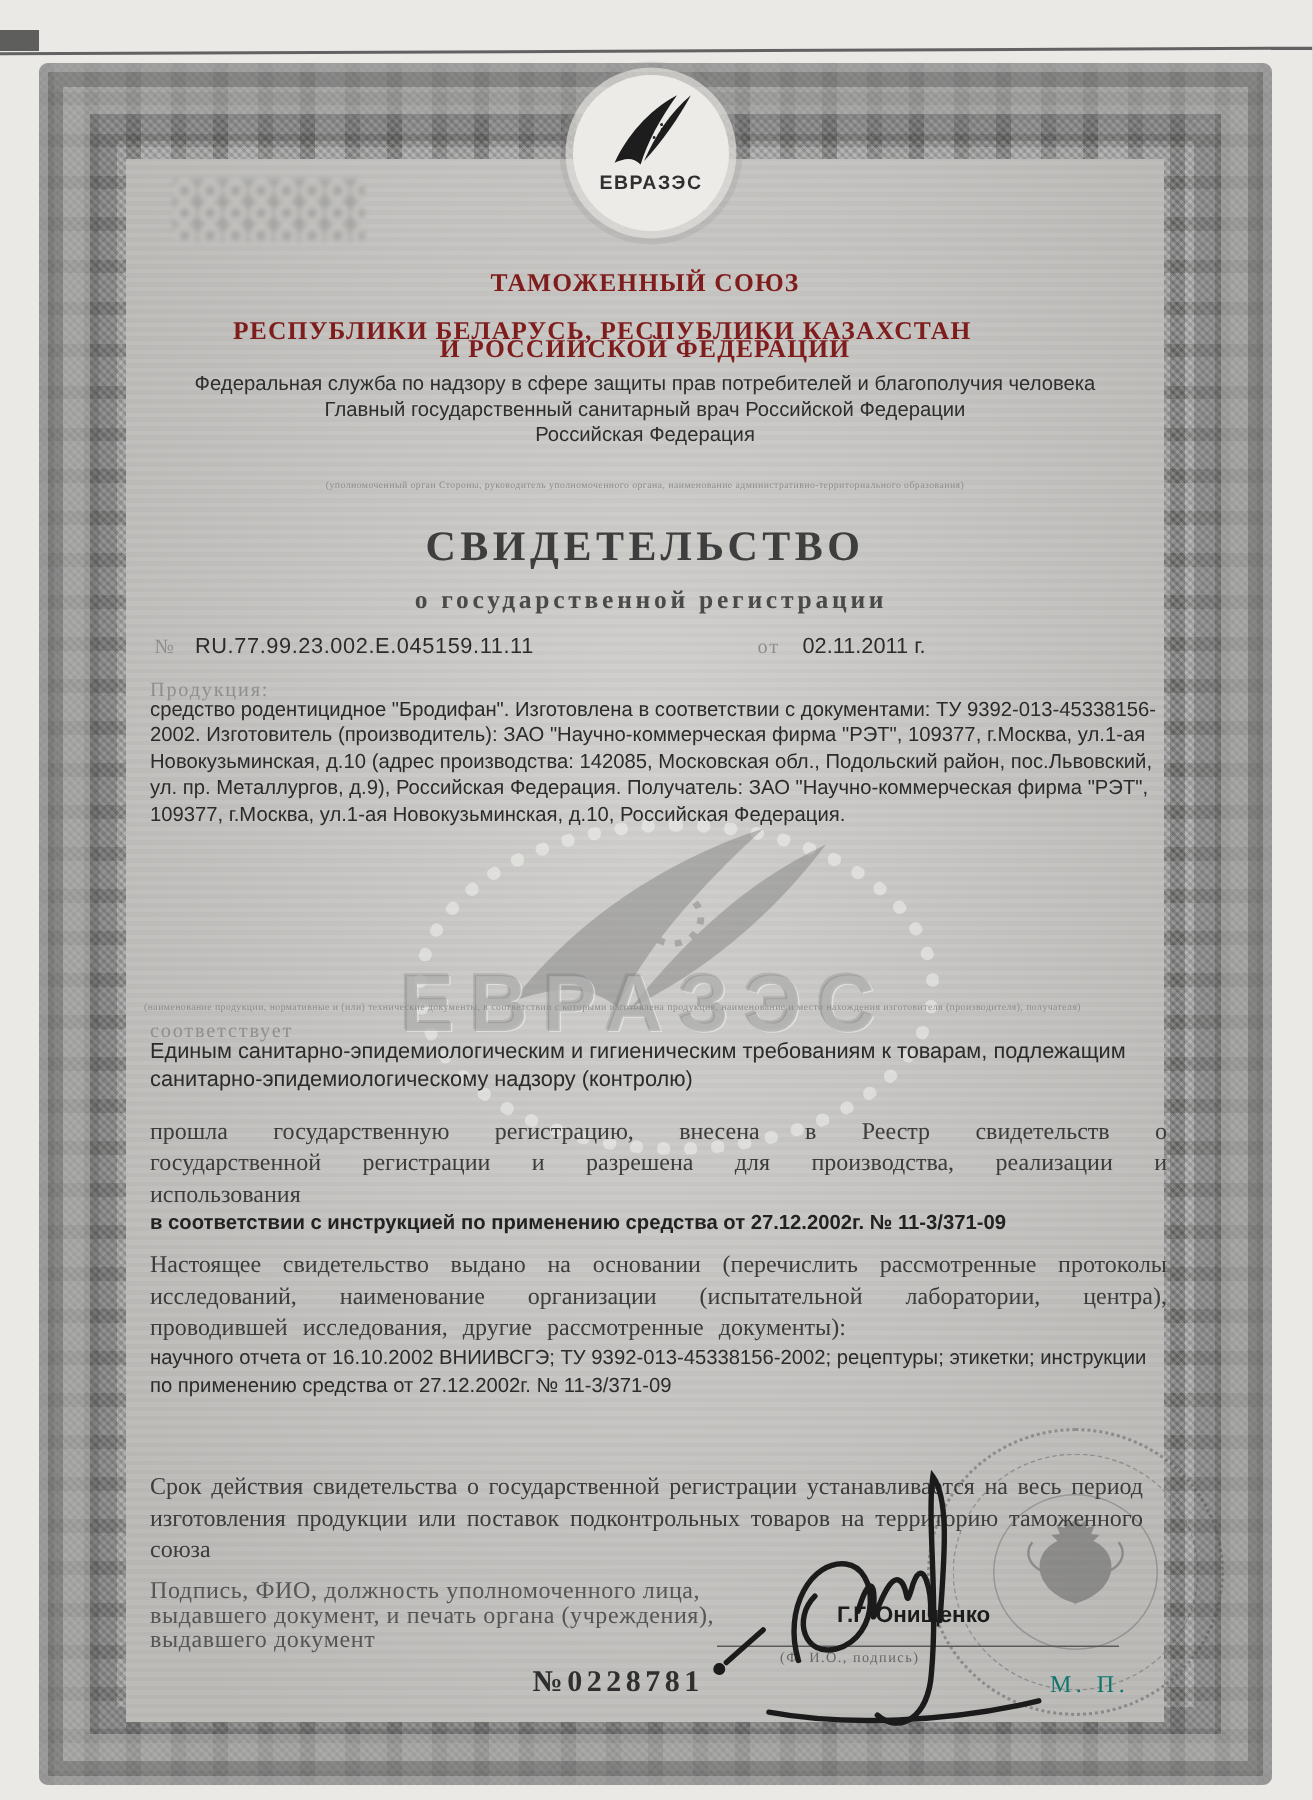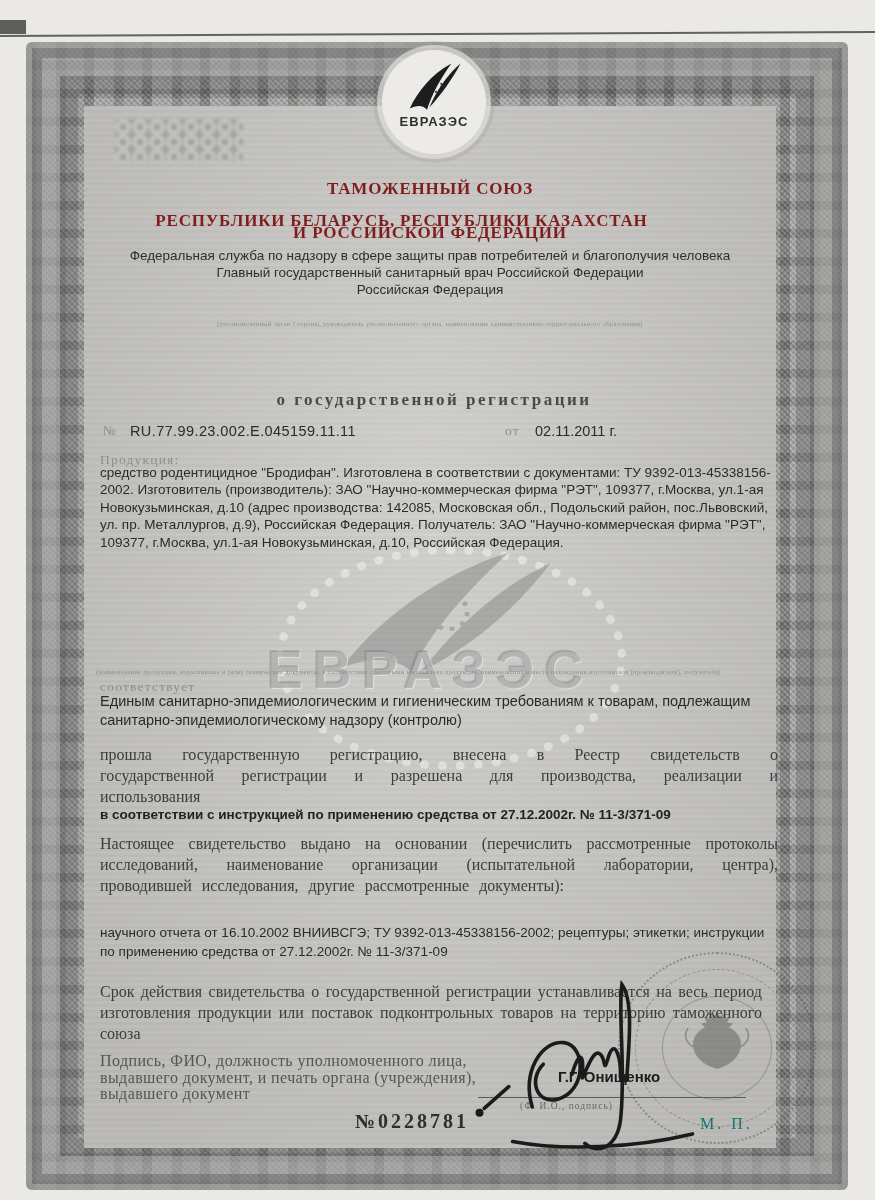--- a/index.html
+++ b/index.html
@@ -112,39 +112,40 @@
   </div>
 
   <div class="txt center hdr-serif" style="left:84px;top:178px;width:692px;">ТАМОЖЕННЫЙ СОЮЗ</div>
   <div class="txt center hdr-serif" style="left:84px;top:210px;width:635px;">РЕСПУБЛИКИ БЕЛАРУСЬ, РЕСПУБЛИКИ КАЗАХСТАН</div>
   <div class="txt center hdr-serif" style="left:84px;top:222px;width:692px;">И РОССИЙСКОЙ ФЕДЕРАЦИИ</div>
   <div class="txt center hdr-sans" style="left:84px;top:247px;width:692px;">Федеральная служба по надзору в сфере защиты прав потребителей и благополучия человека</div>
   <div class="txt center hdr-sans" style="left:84px;top:264px;width:692px;">Главный государственный санитарный врач Российской Федерации</div>
   <div class="txt center hdr-sans" style="left:84px;top:281px;width:692px;">Российская Федерация</div>
   <div class="txt center tiny" style="left:104px;top:320px;width:652px;">(уполномоченный орган Стороны, руководитель уполномоченного органа, наименование административно-территориального образования)</div>
 
+  <div class="txt center cert-title" style="left:84px;top:349px;width:692px;">СВИДЕТЕЛЬСТВО</div>
   <div class="txt center cert-sub" style="left:88px;top:390px;width:692px;">о государственной регистрации</div>
 
   <div class="txt faded-label" style="left:103px;top:423px;">№</div>
   <div class="txt sans-body" style="left:130px;top:423px;font-size:14.5px;letter-spacing:.4px;">RU.77.99.23.002.Е.045159.11.11</div>
   <div class="txt faded-label" style="left:505px;top:423px;">от</div>
   <div class="txt sans-body" style="left:535px;top:423px;font-size:14.5px;">02.11.2011 г.</div>
 
   <div class="txt faded-label" style="left:100px;top:452px;">Продукция:</div>
   <div class="txt sans-body" style="left:100px;top:464px;width:674px;">средство родентицидное "Бродифан". Изготовлена в соответствии с документами: ТУ 9392-013-45338156-2002. Изготовитель (производитель): ЗАО "Научно-коммерческая фирма "РЭТ", 109377, г.Москва, ул.1-ая Новокузьминская, д.10 (адрес производства: 142085, Московская обл., Подольский район, пос.Львовский, ул. пр. Металлургов, д.9), Российская Федерация.  Получатель: ЗАО "Научно-коммерческая фирма "РЭТ", 109377, г.Москва, ул.1-ая Новокузьминская, д.10, Российская Федерация.</div>
   <div class="txt tiny" style="left:96px;top:668px;width:682px;">(наименование продукции, нормативные и (или) технические документы, в соответствии с которыми изготовлена продукция, наименование и место нахождения изготовителя (производителя), получателя)</div>
 
   <div class="txt faded-label" style="left:100px;top:679px;">соответствует</div>
   <div class="txt sans-body" style="left:100px;top:692px;width:676px;font-size:14.5px;line-height:19px;">Единым санитарно-эпидемиологическим и гигиеническим требованиям к товарам, подлежащим санитарно-эпидемиологическому надзору (контролю)</div>
 
   <div class="txt serif-body ws-wide" style="left:100px;top:744px;width:678px;">прошла государственную регистрацию, внесена в Реестр свидетельств о государственной регистрации и разрешена для производства, реализации и использования</div>
   <div class="txt sans-bold" style="left:100px;top:806px;width:678px;">в соответствии с инструкцией по применению средства от 27.12.2002г. № 11-3/371-09</div>
 
   <div class="txt serif-body ws-mid" style="left:100px;top:833px;width:678px;">Настоящее свидетельство выдано на основании (перечислить рассмотренные протоколы исследований, наименование организации (испытательной лаборатории, центра), проводившей исследования, другие рассмотренные документы):</div>
-  <div class="txt sans-body" style="left:100px;top:924px;width:678px;line-height:18.5px;">научного отчета от 16.10.2002 ВНИИВСГЭ; ТУ 9392-013-45338156-2002; рецептуры; этикетки; инструкции по применению средства от 27.12.2002г. № 11-3/371-09</div>
+  <div class="txt sans-body" style="left:100px;top:896px;width:678px;line-height:18.5px;">научного отчета от 16.10.2002 ВНИИВСГЭ; ТУ 9392-013-45338156-2002; рецептуры; этикетки; инструкции по применению средства от 27.12.2002г. № 11-3/371-09</div>
 
   <div class="txt serif-body ws-small" style="left:100px;top:981px;width:662px;">Срок действия свидетельства о государственной регистрации устанавливается на весь период изготовления продукции или поставок подконтрольных товаров на территорию таможенного союза</div>
 
   <div class="stamp">
     <div class="ring1"></div>
     <div class="ring2"></div>
     <div class="ring3"></div>
     <svg viewBox="0 0 100 104">
       <path fill="#4a4a4a" d="M50,6 l4,5 5,-4 0,7 7,-2 -3,7 7,1 -5,5 c9,4 15,12 15,21 0,14 -12,26 -30,31 C32,72 20,60 20,46 c0,-9 6,-17 15,-21 l-5,-5 7,-1 -3,-7 7,2 0,-7 5,4 Z"></path>
       <path fill="#4a4a4a" d="M50,44 l10,8 -10,26 -10,-26 Z"></path>

